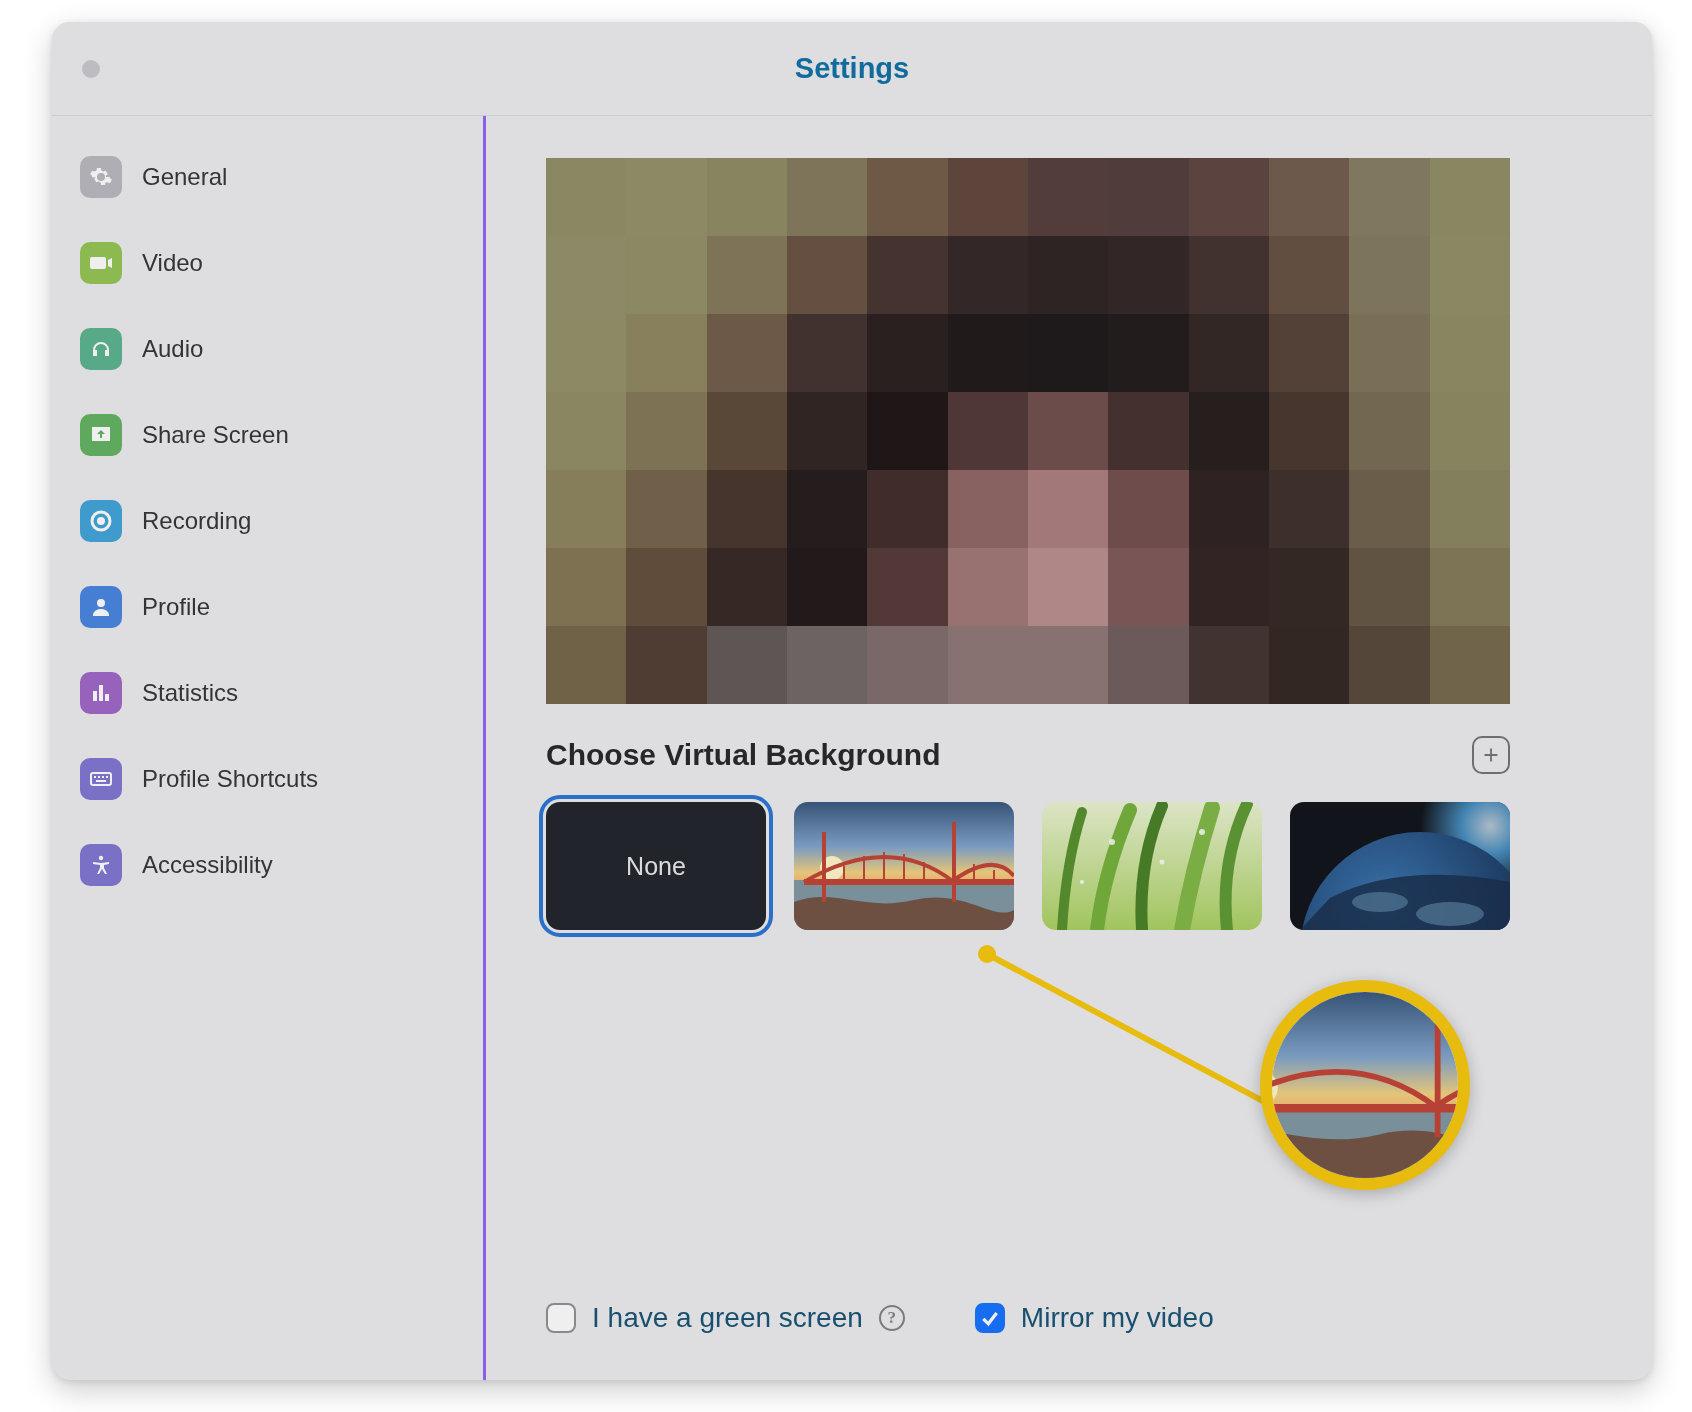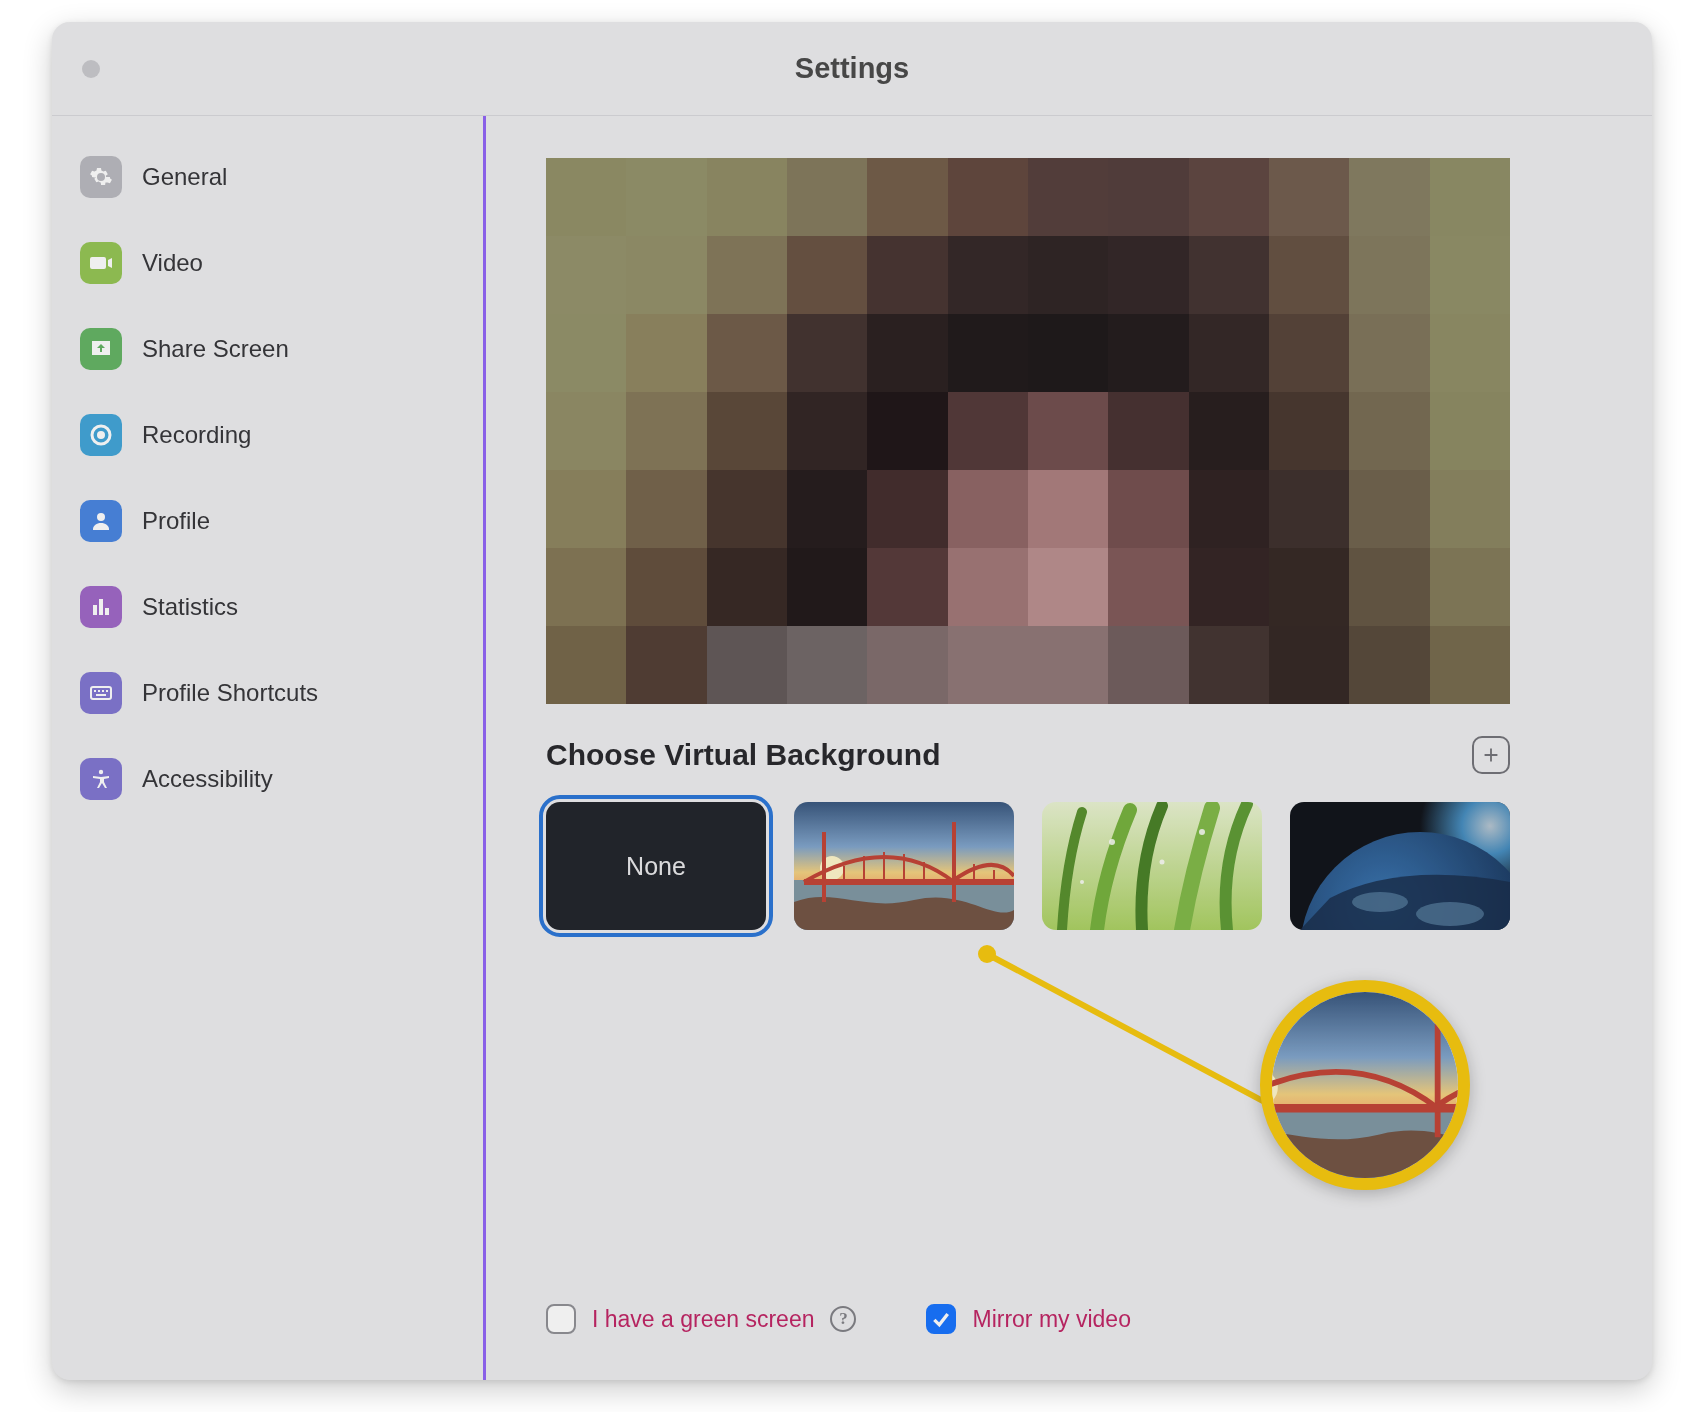--- a/index.html
+++ b/index.html
@@ -46,21 +46,21 @@
     position: absolute;
     left: 30px;
     top: 38px;
     width: 18px; height: 18px;
     border-radius: 50%;
     background: #c7c7cb;
   }
   .title {
     font-size: 29px;
     font-weight: 700;
-    color: #404040;
+    color: #0369a1;
   }
   .body {
     display: flex;
     height: calc(100% - 94px);
   }
   .sidebar {
     width: 434px;
     border-right: 3px solid #8b5cf6;
     padding: 30px 14px 0 14px;
   }
@@ -187,21 +187,21 @@
     border: 2.5px solid #8a8a90;
     background:#fff;
     display:flex; align-items:center; justify-content:center;
     cursor:pointer;
   }
   .chk.checked {
     background:#0a6cff;
     border-color:#0a6cff;
   }
   .chk.checked svg { width:20px; height:20px; stroke:#fff; stroke-width:4; fill:none; }
-  .chk-label { font-size:23px; color:#be185d; }
+  .chk-label { font-size:28px; color:#0c4a6e; }
   .help-ico {
     width:26px; height:26px; border-radius:50%;
     border:2.3px solid #7a7a80; color:#7a7a80;
     display:flex; align-items:center; justify-content:center;
     font-size:17px; font-weight:700; font-family: Georgia, serif;
     cursor:pointer;
   }
 </style>
 </head>
 <body>
@@ -229,20 +229,28 @@
 
         <div class="nav-item">
           <span class="nav-icon" style="background:#8fc24a">
             <svg viewBox="0 0 24 24">
                 <path d="M3 6h12a2 2 0 012 2v8a2 2 0 01-2 2H3a2 2 0 01-2-2V8a2 2 0 012-2zm16 3l4-2v10l-4-2V9z"></path>
               </svg>
           </span>
           <span class="nav-label">Video</span>
         </div>
 
+        <div class="nav-item">
+          <span class="nav-icon" style="background:#53b08a">
+            <svg viewBox="0 0 24 24">
+                <path d="M4 13a8 8 0 1116 0v6h-4v-6h2a6 6 0 10-12 0h2v6H4v-6z"></path>
+              </svg>
+          </span>
+          <span class="nav-label">Audio</span>
+        </div>
 
         <div class="nav-item">
           <span class="nav-icon" style="background:#5cb05c">
             <svg viewBox="0 0 24 24">
                 <path d="M3 4h18v14H3V4zm9 3l-4 4h3v4h2v-4h3l-4-4z"></path>
               </svg>
           </span>
           <span class="nav-label">Share Screen</span>
         </div>
 

